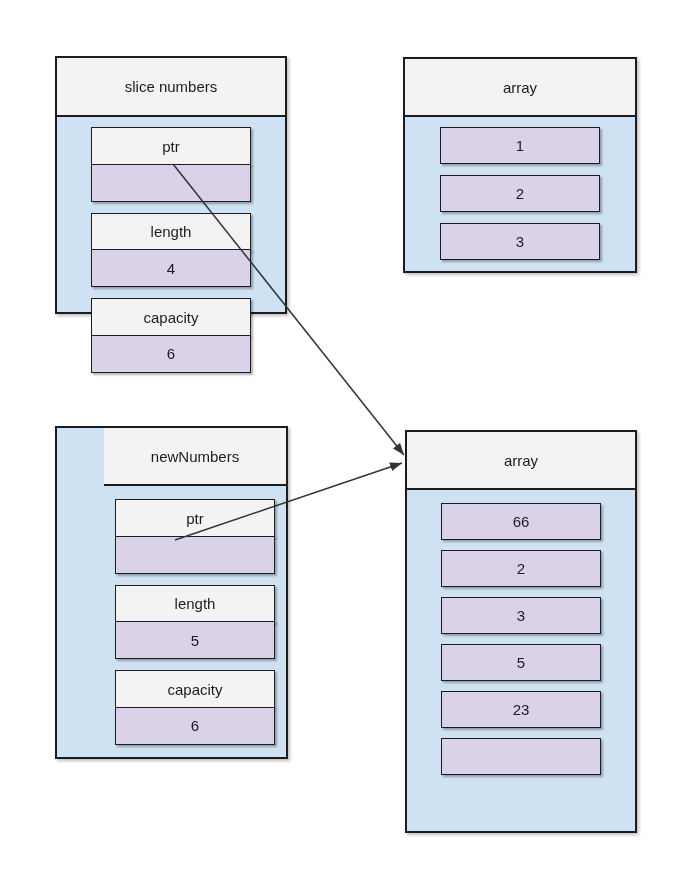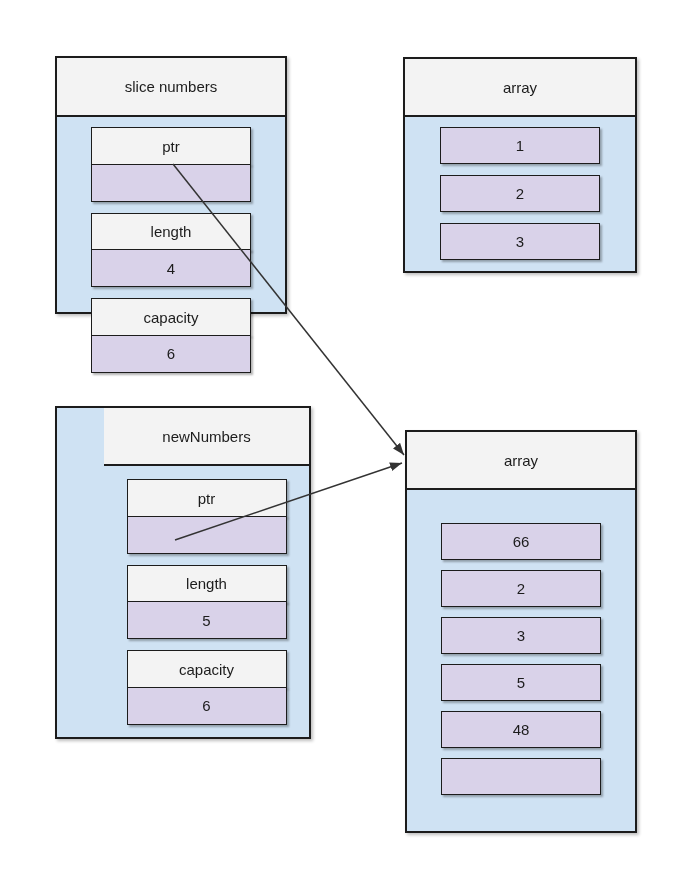--- a/index.html
+++ b/index.html
@@ -31,25 +31,25 @@
   .field-value { height: 38px; background: #d9d2e9; margin-top: -1.5px; }
   .cell { height: 37px; background: #d9d2e9; }
 
   #box-slice-numbers { left: 55px; top: 56px; width: 232px; height: 258px; }
   #box-slice-numbers .box-header { height: 57px; }
   #box-slice-numbers .box-body { padding-top: 10px; gap: 11px; }
 
   #box-array-top { left: 403px; top: 57px; width: 234px; height: 216px; }
   #box-array-top .box-body { padding-top: 10px; gap: 11px; }
 
-  #box-new-numbers { left: 55px; top: 406px; width: 256px; height: 333px; padding-left: 47px; }
+  #box-new-numbers { left: 55px; top: 426px; width: 233px; height: 333px; padding-left: 47px; }
   #box-new-numbers .box-body { padding-top: 13px; gap: 11px; }
 
   #box-array-bottom { left: 405px; top: 430px; width: 232px; height: 403px; }
-  #box-array-bottom .box-body { padding-top: 33px; gap: 10px; }
+  #box-array-bottom .box-body { padding-top: 13px; gap: 10px; }
 
   .arrow-layer {
     position: absolute; left: 0; top: 0; width: 694px; height: 884px;
     pointer-events: none;
   }
   .arrow-line { stroke: #333333; stroke-width: 1.5; fill: none; }
 </style>
 </head>
 <body>
 
@@ -100,21 +100,21 @@
     </div>
   </div>
 
   <div class="box" id="box-array-bottom">
     <div class="box-header">array</div>
     <div class="box-body">
       <div class="cell">66</div>
       <div class="cell">2</div>
       <div class="cell">3</div>
       <div class="cell">5</div>
-      <div class="cell">48</div>
+      <div class="cell">23</div>
       <div class="cell"></div>
     </div>
   </div>
 
   <svg class="arrow-layer" viewBox="0 0 694 884">
     <defs>
       <marker id="arrowhead" markerWidth="10" markerHeight="8" refX="8" refY="3" orient="auto" markerUnits="strokeWidth">
         <path d="M0,0 L8,3 L0,6 z" fill="#333333"></path>
       </marker>
     </defs>

